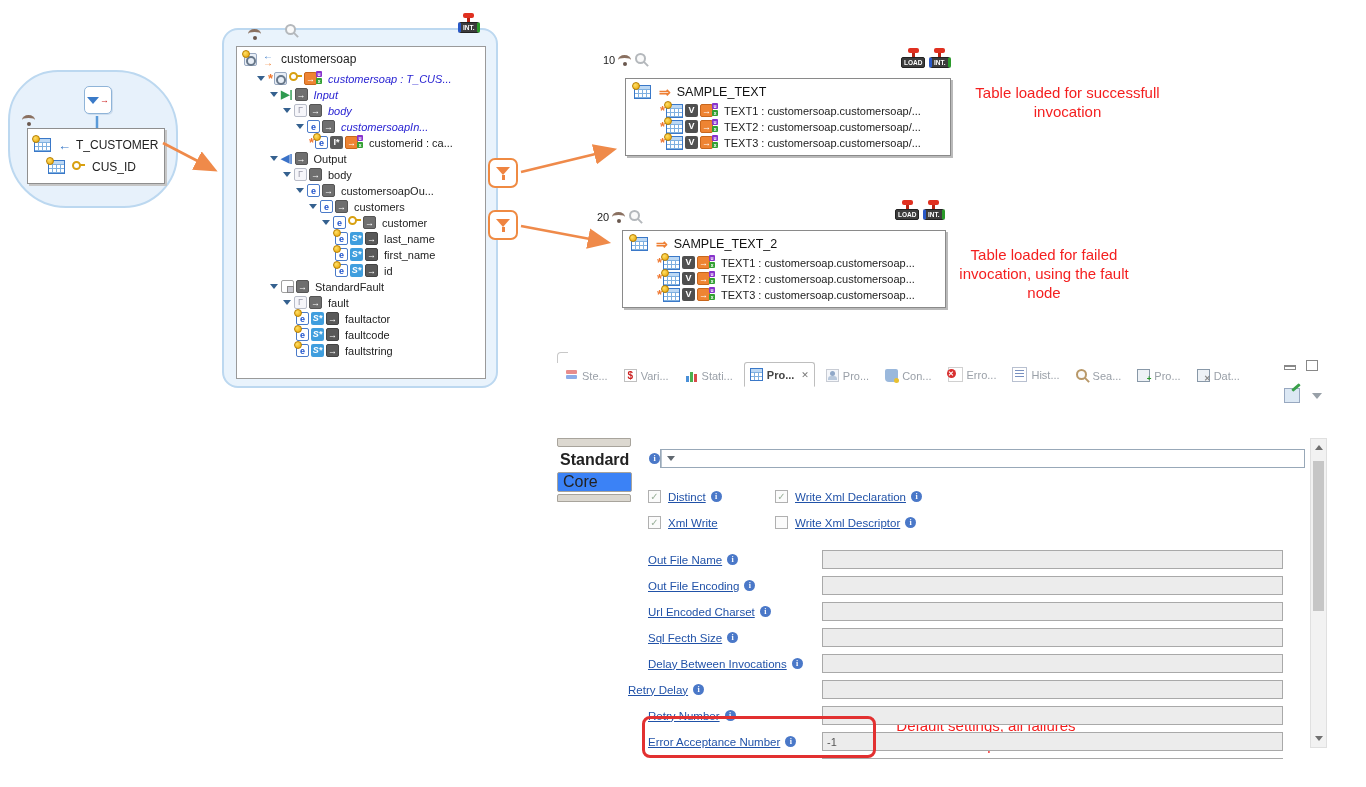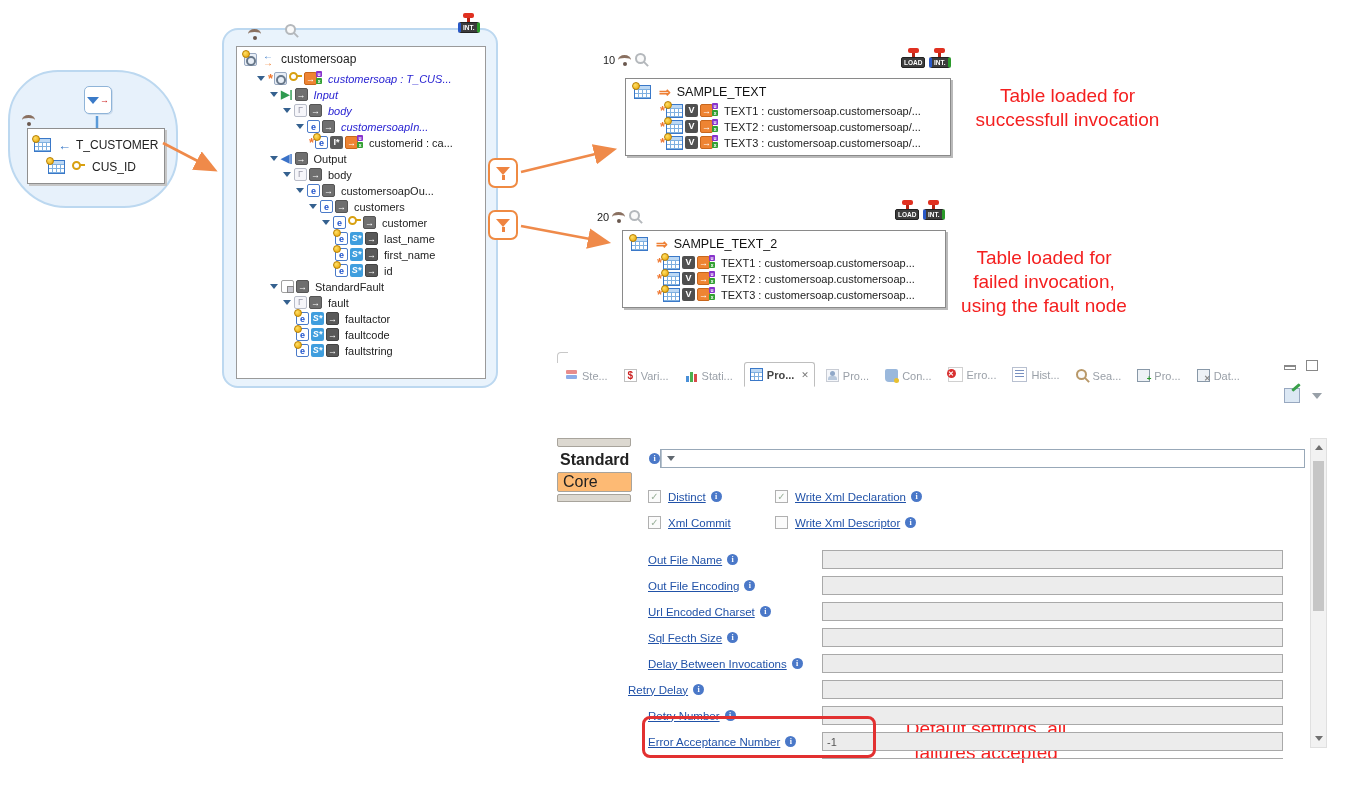--- a/index.html
+++ b/index.html
@@ -14,21 +14,21 @@
   #treehdr{left:244px;top:52px;display:flex;align-items:center;gap:4px;font-size:12px;color:#222;}
   #tree-rows{left:244px;top:72px;width:236px;display:flex;flex-direction:column;gap:3px;}
   .trow{display:flex;align-items:center;height:13px;white-space:nowrap;font-size:11px;color:#222;}
   .trow .lbl{margin-left:4px;}
   .lbl.bi{color:#2822d2;font-style:italic;}
   .tablebox{background:#fff;border:1px solid #8a8a8a;box-shadow:2px 2px 0 #bababa;box-sizing:border-box;padding:6px 6px 6px 8px;}
   .tbox-title{display:flex;align-items:center;gap:6px;font-size:12.5px;color:#111;white-space:nowrap;margin-bottom:5px;}
   .bigarrow{color:#ee7f33;font-weight:bold;font-size:14px;line-height:10px;}
   .tbox-rows{display:flex;flex-direction:column;gap:3px;margin-left:26px;}
   .numlbl{font-size:11px;color:#222;display:flex;align-items:center;gap:3px;}
-  .annot{color:#f41f1f;font-size:19px;text-align:center;line-height:1.25;}
+  .annot{color:#f41f1f;font-size:15px;text-align:center;line-height:1.25;}
   
   .ic{display:inline-block;vertical-align:middle;position:relative;flex:none;}
   .tri{width:0;height:0;border-left:4px solid transparent;border-right:4px solid transparent;border-top:5px solid #35618f;margin-right:3px;}
   .star{color:#f07830;font-weight:bold;font-size:13px;line-height:9px;margin-right:1px;}
   .bx{width:13px;height:13px;font-size:9px;line-height:13px;text-align:center;font-weight:bold;border-radius:2px;margin-right:2px;box-sizing:border-box;}
   .oexp{background:#ee8433;color:#fff;border:1px solid #c8661c;margin-right:7px;}
   .gexp{background:#6f6f6f;color:#fff;border:1px solid #555;}
   .dexp{background:#595959;color:#fff;border:1px solid #444;}
   .badges{position:absolute;right:-6px;top:-2px;display:flex;flex-direction:column;gap:1px;}
   .badge{width:6px;height:6px;font-size:5px;line-height:6px;color:#fff;text-align:center;font-weight:bold;border-radius:1px;}
@@ -106,21 +106,21 @@
   .dd-tri{width:0;height:0;border-left:5px solid transparent;border-right:5px solid transparent;border-top:6px solid #98a0a8;}
   #ptitle{left:562px;top:412px;width:745px;height:25px;display:flex;align-items:center;gap:7px;border-bottom:2px solid #9cc6ee;background:linear-gradient(to right,#f2f8fe,#fff 60%);}
   #ptitle .txt{font-size:13.5px;font-weight:bold;color:#0a5ac0;}
   .titicon{width:14px;height:13px;position:relative;}
   .titicon .r{position:absolute;left:0;top:0;width:6px;height:6px;background:#d84040;border:1px solid #882020;}
   .titicon .g{position:absolute;right:0;bottom:0;width:6px;height:6px;background:#3aa04a;border:1px solid #1c6428;}
   .titicon .l{position:absolute;left:3px;top:3px;width:7px;height:7px;border-left:2px solid #4a78b8;border-bottom:2px solid #4a78b8;}
   .sidetab{font-size:16px;color:#222;}
   #st-part1{left:557px;top:438px;width:74px;height:9px;background:#dcd8d0;border:1px solid #a8a49c;border-radius:0 0 2px 2px;box-sizing:border-box;}
   #st-standard{left:557px;top:450px;width:86px;height:20px;font-weight:bold;display:flex;align-items:center;padding-left:3px;box-sizing:border-box;background:#fff;}
-  #st-core{left:557px;top:472px;width:75px;height:20px;background:#fdba74;border:1px solid #a8a49c;border-radius:2px;display:flex;align-items:center;padding-left:5px;box-sizing:border-box;}
+  #st-core{left:557px;top:472px;width:75px;height:20px;background:#3b82f6;border:1px solid #a8a49c;border-radius:2px;display:flex;align-items:center;padding-left:5px;box-sizing:border-box;}
   #st-part2{left:557px;top:494px;width:74px;height:8px;background:#dcd8d0;border:1px solid #a8a49c;border-radius:2px 2px 0 0;box-sizing:border-box;}
   .info{display:inline-block;width:11px;height:11px;border-radius:50%;background:#4a78c8;color:#fff;font-size:8px;line-height:11px;text-align:center;font-weight:bold;font-family:"Liberation Serif",serif;margin-left:5px;flex:none;}
   #combo{left:660px;top:449px;width:645px;height:19px;background:#fff;border:1px solid #98a8b8;display:flex;align-items:center;box-sizing:border-box;}
   #combo .cval{flex:1;font-size:12px;color:#222;padding-left:6px;white-space:nowrap;overflow:hidden;}
   #combo .carr{width:17px;align-self:stretch;border-left:1px solid #b8c4d0;display:flex;align-items:center;justify-content:center;}
   .carr-t{width:0;height:0;border-left:4px solid transparent;border-right:4px solid transparent;border-top:5px solid #606870;}
   #combo-info{left:644px;top:453px;}
   .cbrow{display:flex;align-items:center;}
   .cb{width:13px;height:13px;background:#fbfbfb;border:1px solid #b0b0b0;font-size:10px;line-height:12px;color:#9ab09a;text-align:center;box-sizing:border-box;flex:none;}
   .flabel{color:#2152a8;text-decoration:underline;font-size:11.5px;white-space:nowrap;}
@@ -587,21 +587,21 @@
         <span class="flabel">Distinct</span>
         <span class="info">i</span>
       </div>
       <div class="abs cbrow" style="left: 775px; top: 490px;">
         <span class="cb">✓</span>
         <span class="flabel">Write Xml Declaration</span>
         <span class="info">i</span>
       </div>
       <div class="abs cbrow" style="left: 648px; top: 516px;">
         <span class="cb">✓</span>
-        <span class="flabel">Xml Commit</span>
+        <span class="flabel">Xml Write</span>
       </div>
       <div class="abs cbrow" style="left: 775px; top: 516px;">
         <span class="cb"></span>
         <span class="flabel">Write Xml Descriptor</span>
         <span class="info">i</span>
       </div>
     </div>
   <div id="fields">
       <div class="abs frow-label" style="left: 648px; top: 550px;">
         <span class="flabel">Out File Name</span>

